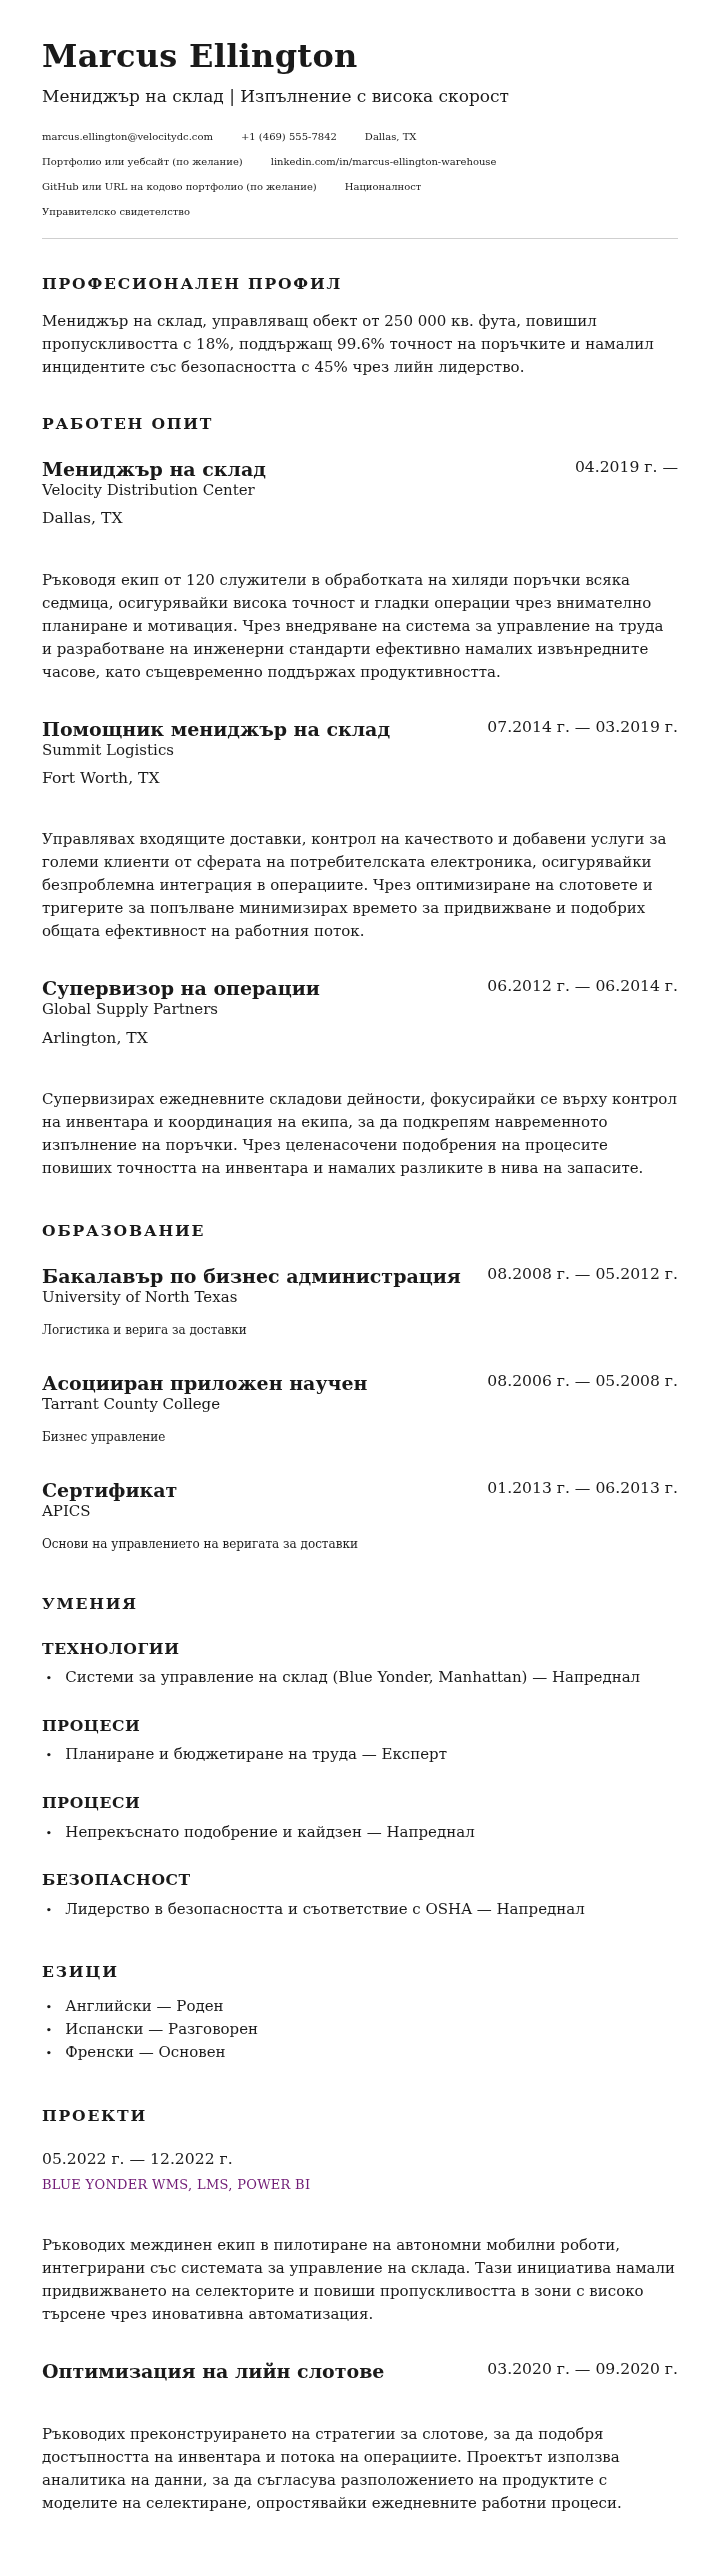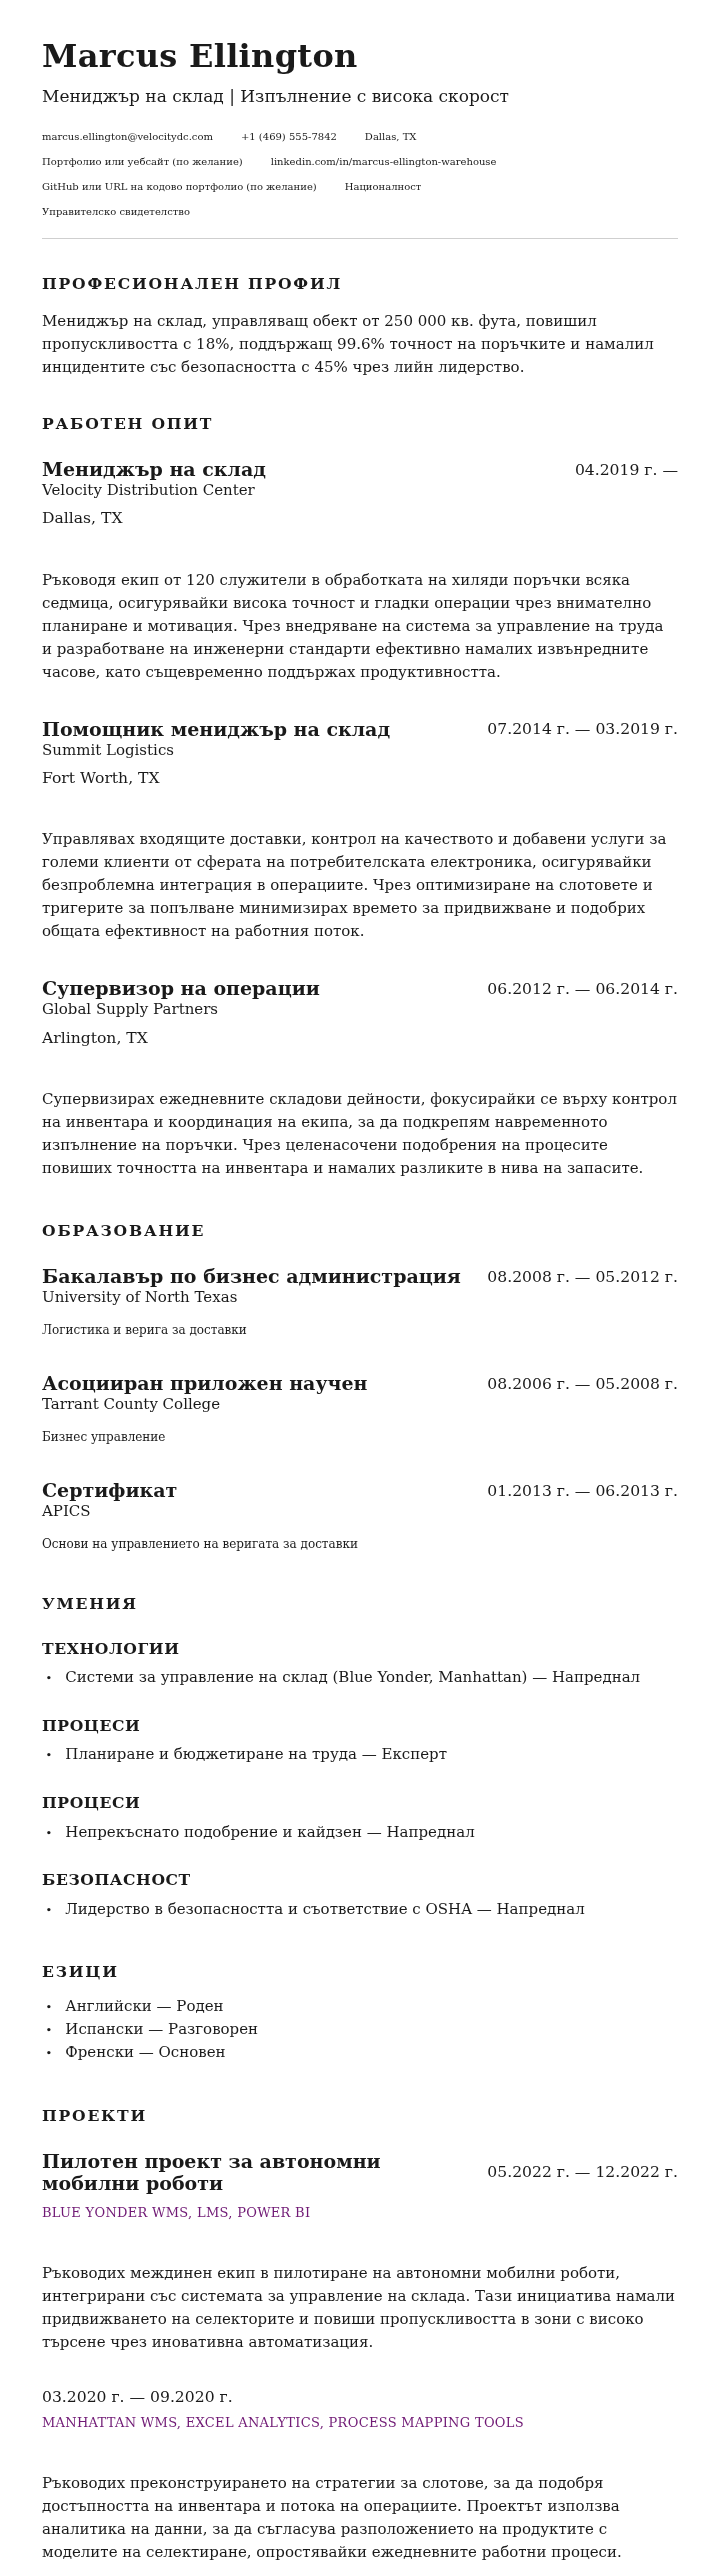--- a/index.html
+++ b/index.html
@@ -61,21 +61,21 @@
     margin: 17px 0 0 0;
     max-width: 636px;
   }
 
   
   .item { margin-top: 34px; }
   .item.first { margin-top: 25px; }
   .item-head {
     display: flex;
     justify-content: space-between;
-    align-items: center;
+    align-items: flex-start;
     column-gap: 22px;
   }
   .item-title {
     font-size: 19px;
     font-weight: 700;
     line-height: 1.2;
   }
   .item-date {
     font-size: 15.6px;
     white-space: nowrap;
@@ -268,31 +268,30 @@
         <span>Френски — Основен</span>
       </li>
     </ul>
   </section>
 
   <section>
     <h2 class="section-heading gap-lg">ПРОЕКТИ</h2>
 
     <div class="item first">
       <div class="item-head">
-        <span class="item-title">Пилотен проект за автономни мобилни роботи</span>
         <span class="item-date">05.2022 г. — 12.2022 г.</span>
       </div>
       <div class="item-tools">BLUE YONDER WMS, LMS, POWER BI</div>
       <p class="item-desc">Ръководих междинен екип в пилотиране на автономни мобилни роботи, интегрирани със системата за управление на склада. Тази инициатива намали придвижването на селекторите и повиши пропускливостта в зони с високо търсене чрез иновативна автоматизация.</p>
     </div>
 
     <div class="item">
       <div class="item-head">
+        <span class="item-title">Оптимизация на лийн слотове</span>
         <span class="item-date">03.2020 г. — 09.2020 г.</span>
       </div>
-      <div class="item-tools">MANHATTAN WMS, EXCEL ANALYTICS, PROCESS MAPPING TOOLS</div>
       <p class="item-desc">Ръководих преконструирането на стратегии за слотове, за да подобря достъпността на инвентара и потока на операциите. Проектът използва аналитика на данни, за да съгласува разположението на продуктите с моделите на селектиране, опростявайки ежедневните работни процеси.</p>
     </div>
 
   </section>
 
 </div>
 
 
 </body></html>

